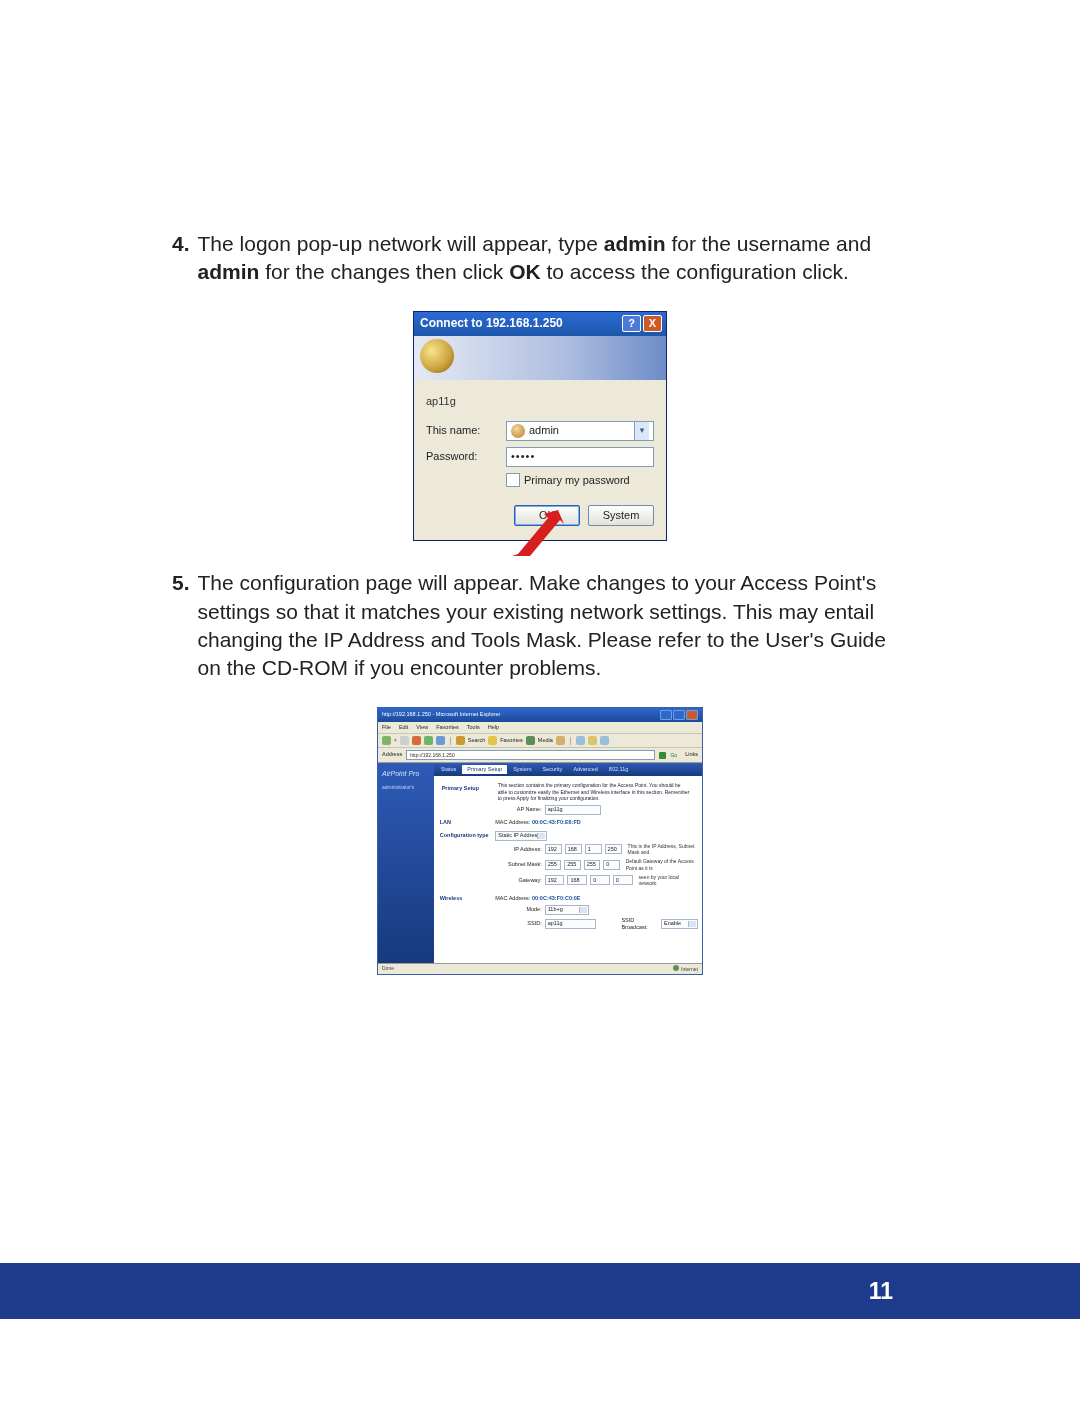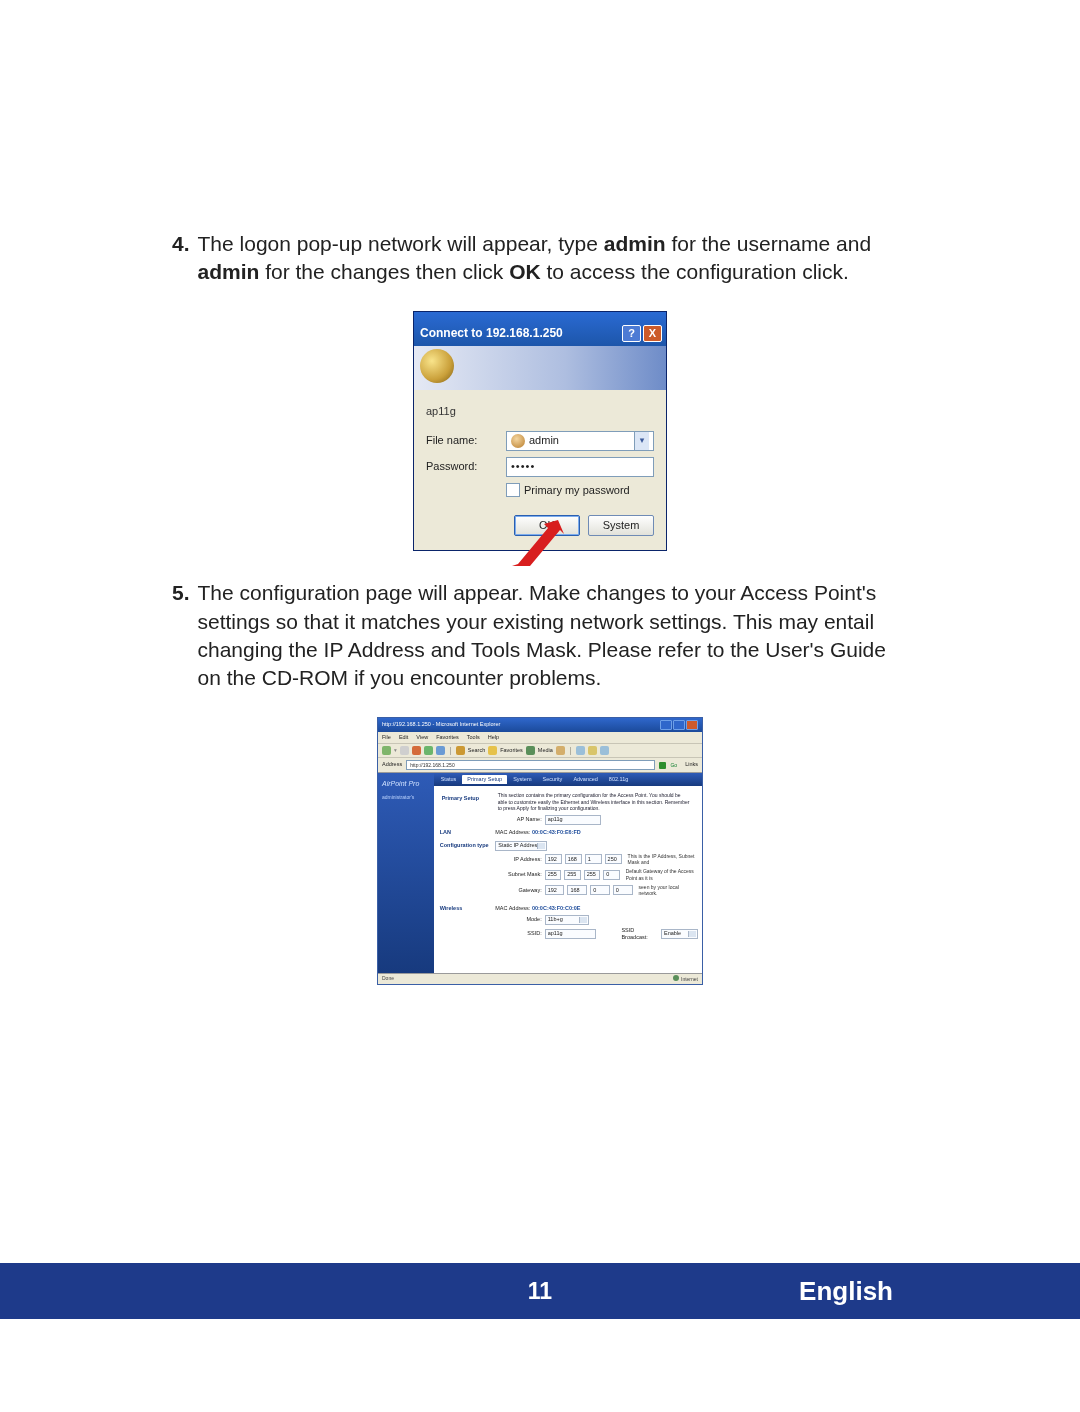--- a/index.html
+++ b/index.html
@@ -22,21 +22,21 @@
   .fig-wrap{text-align:center;margin:8px 0 28px}
   
   .dlg{
     width:252px;margin:0 auto 12px;
     border:1px solid #0a246a;background:#ece9d8;
     font-size:11px;font-family:Tahoma,Arial;
     text-align:left;position:relative;
   }
   .dlg-title{
     background:linear-gradient(#2a6ad3,#1d56aa);
-    color:#fff;padding:13px 4px 4px 6px;
+    color:#fff;padding:3px 4px 4px 6px;
     display:flex;align-items:center;justify-content:space-between;
     font-size:12px;font-weight:bold;
   }
   .dlg-titlebtns{display:flex;gap:2px}
   .dlg-titlebtns span{
     width:17px;height:15px;border:1px solid #fff;border-radius:2px;
     display:inline-flex;align-items:center;justify-content:center;
     background:#cc5b29;color:#fff;font-weight:bold;font-size:11px;
   }
   .dlg-titlebtns span.help{background:#4d7bd4}
@@ -150,21 +150,21 @@
           <span class="help">?</span>
           <span>X</span>
         </span>
       </div>
       <div class="dlg-banner">
         <span class="keys"></span>
       </div>
       <div class="dlg-body">
         <span class="dlg-name">ap11g</span>
         <div class="row">
-          <label>File name:</label>
+          <label>This name:</label>
           <div class="field">
             <span class="uicon"></span>
             <span>admin</span>
             <span style="flex:1"></span>
             <span class="dd">▾</span>
           </div>
         </div>
         <div class="row">
           <label>Password:</label>
           <div class="field">
@@ -356,15 +356,14 @@
       </div>
     </div>
   </div>
 
 </div>
 
 <div class="footer">
   <div class="footer-inner">
     <span class="spacer"></span>
     <span>11</span>
-    <span class="spacer" style="text-align:right"><span class="lang">English</span></span>
   </div>
 </div>
 
 </body></html>

